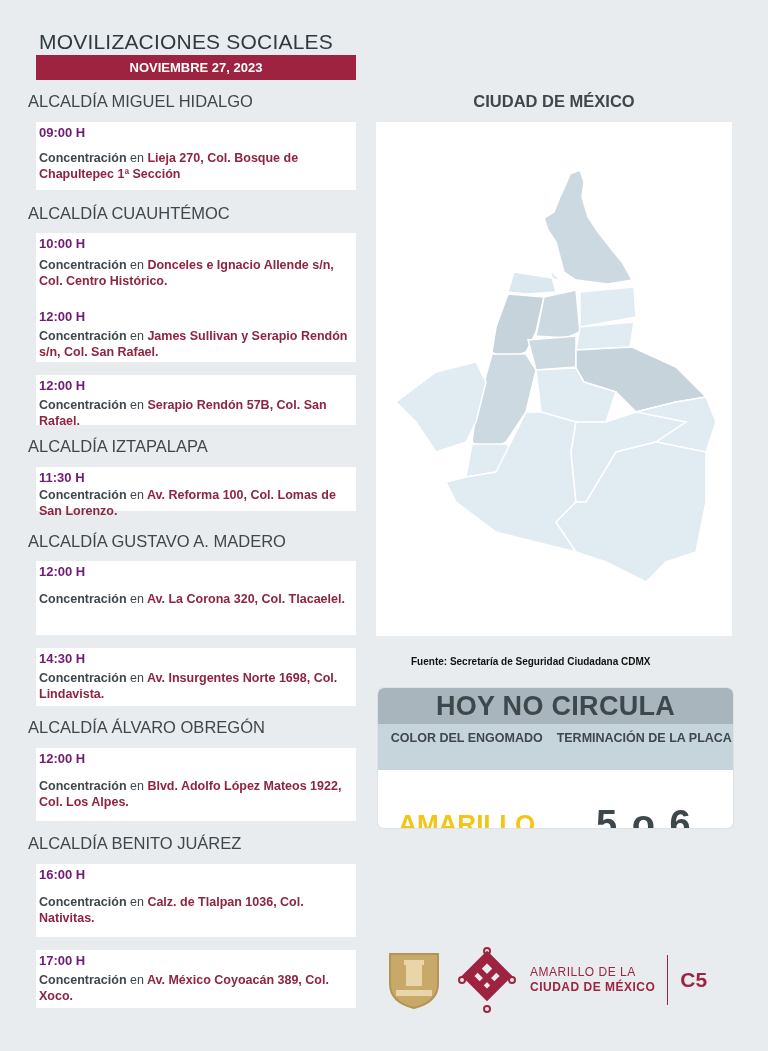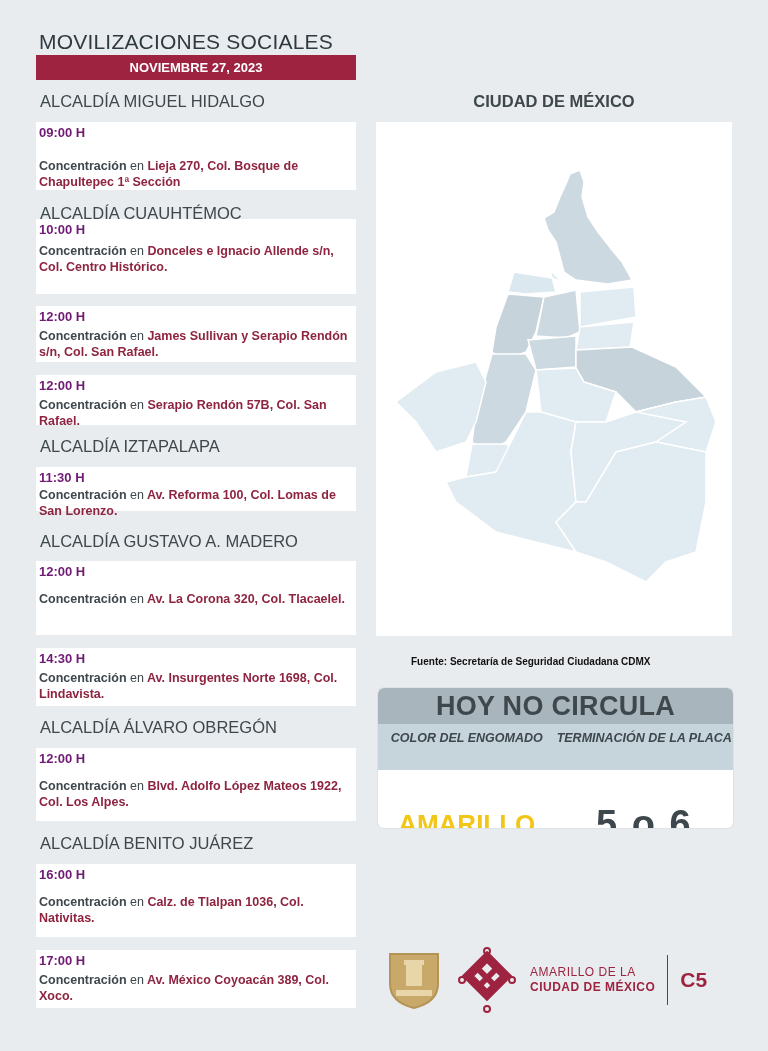--- a/index.html
+++ b/index.html
@@ -12,21 +12,21 @@
   .page-title {
     position: absolute; left: 39px; top: 30px;
     font-size: 21px; color: #2f3a40; letter-spacing: 0.2px;
   }
   .date-bar {
     position: absolute; left: 36px; top: 55px; width: 320px; height: 25px;
     background: #9d2340; color: #fff; font-weight: bold; font-size: 13px;
     text-align: center; line-height: 25px;
   }
   .alcaldia {
-    position: absolute; left: 40px; font-size: 16.5px; color: #3e474c;
+    position: absolute; left: 28px; font-size: 16.5px; color: #3e474c;
   }
   .card {
     position: absolute; left: 36px; width: 320px; background: #fff;
     padding: 3px 3px 3px 3px;
   }
   .card .time { font-weight: bold; font-size: 13px; color: #701a75; }
   .card .desc { font-size: 12.5px; font-weight: bold; line-height: 16px; color: #3e474c; }
   .card .desc .en { font-weight: normal; }
   .card .desc .addr { color: #8e2440; }
   .map-title {
@@ -42,21 +42,21 @@
   .hnc {
     position: absolute; left: 378px; top: 688px; width: 355px; height: 140px;
     background: #fff; border-radius: 6px; overflow: hidden;
     box-shadow: 0 0 0 1px #dde2e6;
   }
   .hnc-head {
     height: 36px; background: #a8b5bc; color: #3e474c; font-weight: bold;
     font-size: 27px; text-align: center; line-height: 36px; letter-spacing: 0.3px;
   }
   .hnc-sub {
-    height: 46px; background: #c6d4dc; display: flex; font-style: italic;
+    height: 46px; background: #c6d4dc; display: flex;
   }
   .hnc-sub div {
     flex: 1; text-align: center; font-weight: bold; font-size: 12.5px; color: #3e474c;
     padding-top: 7px; line-height: 15px;
   }
   .hnc-vals { display: flex; height: 108px; align-items: center; }
   .hnc-vals .color { flex: 1; text-align: center; font-weight: bold; font-size: 26px; color: #f2c618; }
   .hnc-vals .plate { flex: 1; text-align: center; font-weight: bold; font-size: 38px; color: #3e474c; letter-spacing: 2px; }
   .footer {
     position: absolute; left: 388px; top: 945px; width: 340px; height: 70px;
@@ -69,25 +69,25 @@
 </style>
 </head>
 <body>
 
 <div class="page-title">MOVILIZACIONES SOCIALES</div>
 <div class="date-bar">NOVIEMBRE 27, 2023</div>
 
 <div class="alcaldia" style="top:92px">ALCALDÍA MIGUEL HIDALGO</div>
 <div class="card" style="top:122px;height:68px">
   <div class="time">09:00 H</div>
-  <div class="desc" style="margin-top:18px"><span>Concentración</span> <span class="en">en</span> <span class="addr">Lieja 270, Col. Bosque de Chapultepec 1ª Sección</span></div>
+  <div class="desc" style="margin-top:10px"><span>Concentración</span> <span class="en">en</span> <span class="addr">Lieja 270, Col. Bosque de Chapultepec 1ª Sección</span></div>
 </div>
 
 <div class="alcaldia" style="top:204px">ALCALDÍA CUAUHTÉMOC</div>
-<div class="card" style="top:219px;height:75px">
+<div class="card" style="top:233px;height:75px">
   <div class="time">10:00 H</div>
   <div class="desc" style="margin-top:6px"><span>Concentración</span> <span class="en">en</span> <span class="addr">Donceles e Ignacio Allende s/n, Col. Centro Histórico.</span></div>
 </div>
 <div class="card" style="top:306px;height:56px">
   <div class="time">12:00 H</div>
   <div class="desc" style="margin-top:4px"><span>Concentración</span> <span class="en">en</span> <span class="addr">James Sullivan y Serapio Rendón s/n, Col. San Rafael.</span></div>
 </div>
 <div class="card" style="top:375px;height:50px">
   <div class="time">12:00 H</div>
   <div class="desc" style="margin-top:4px"><span>Concentración</span> <span class="en">en</span> <span class="addr">Serapio Rendón 57B, Col. San Rafael.</span></div>

